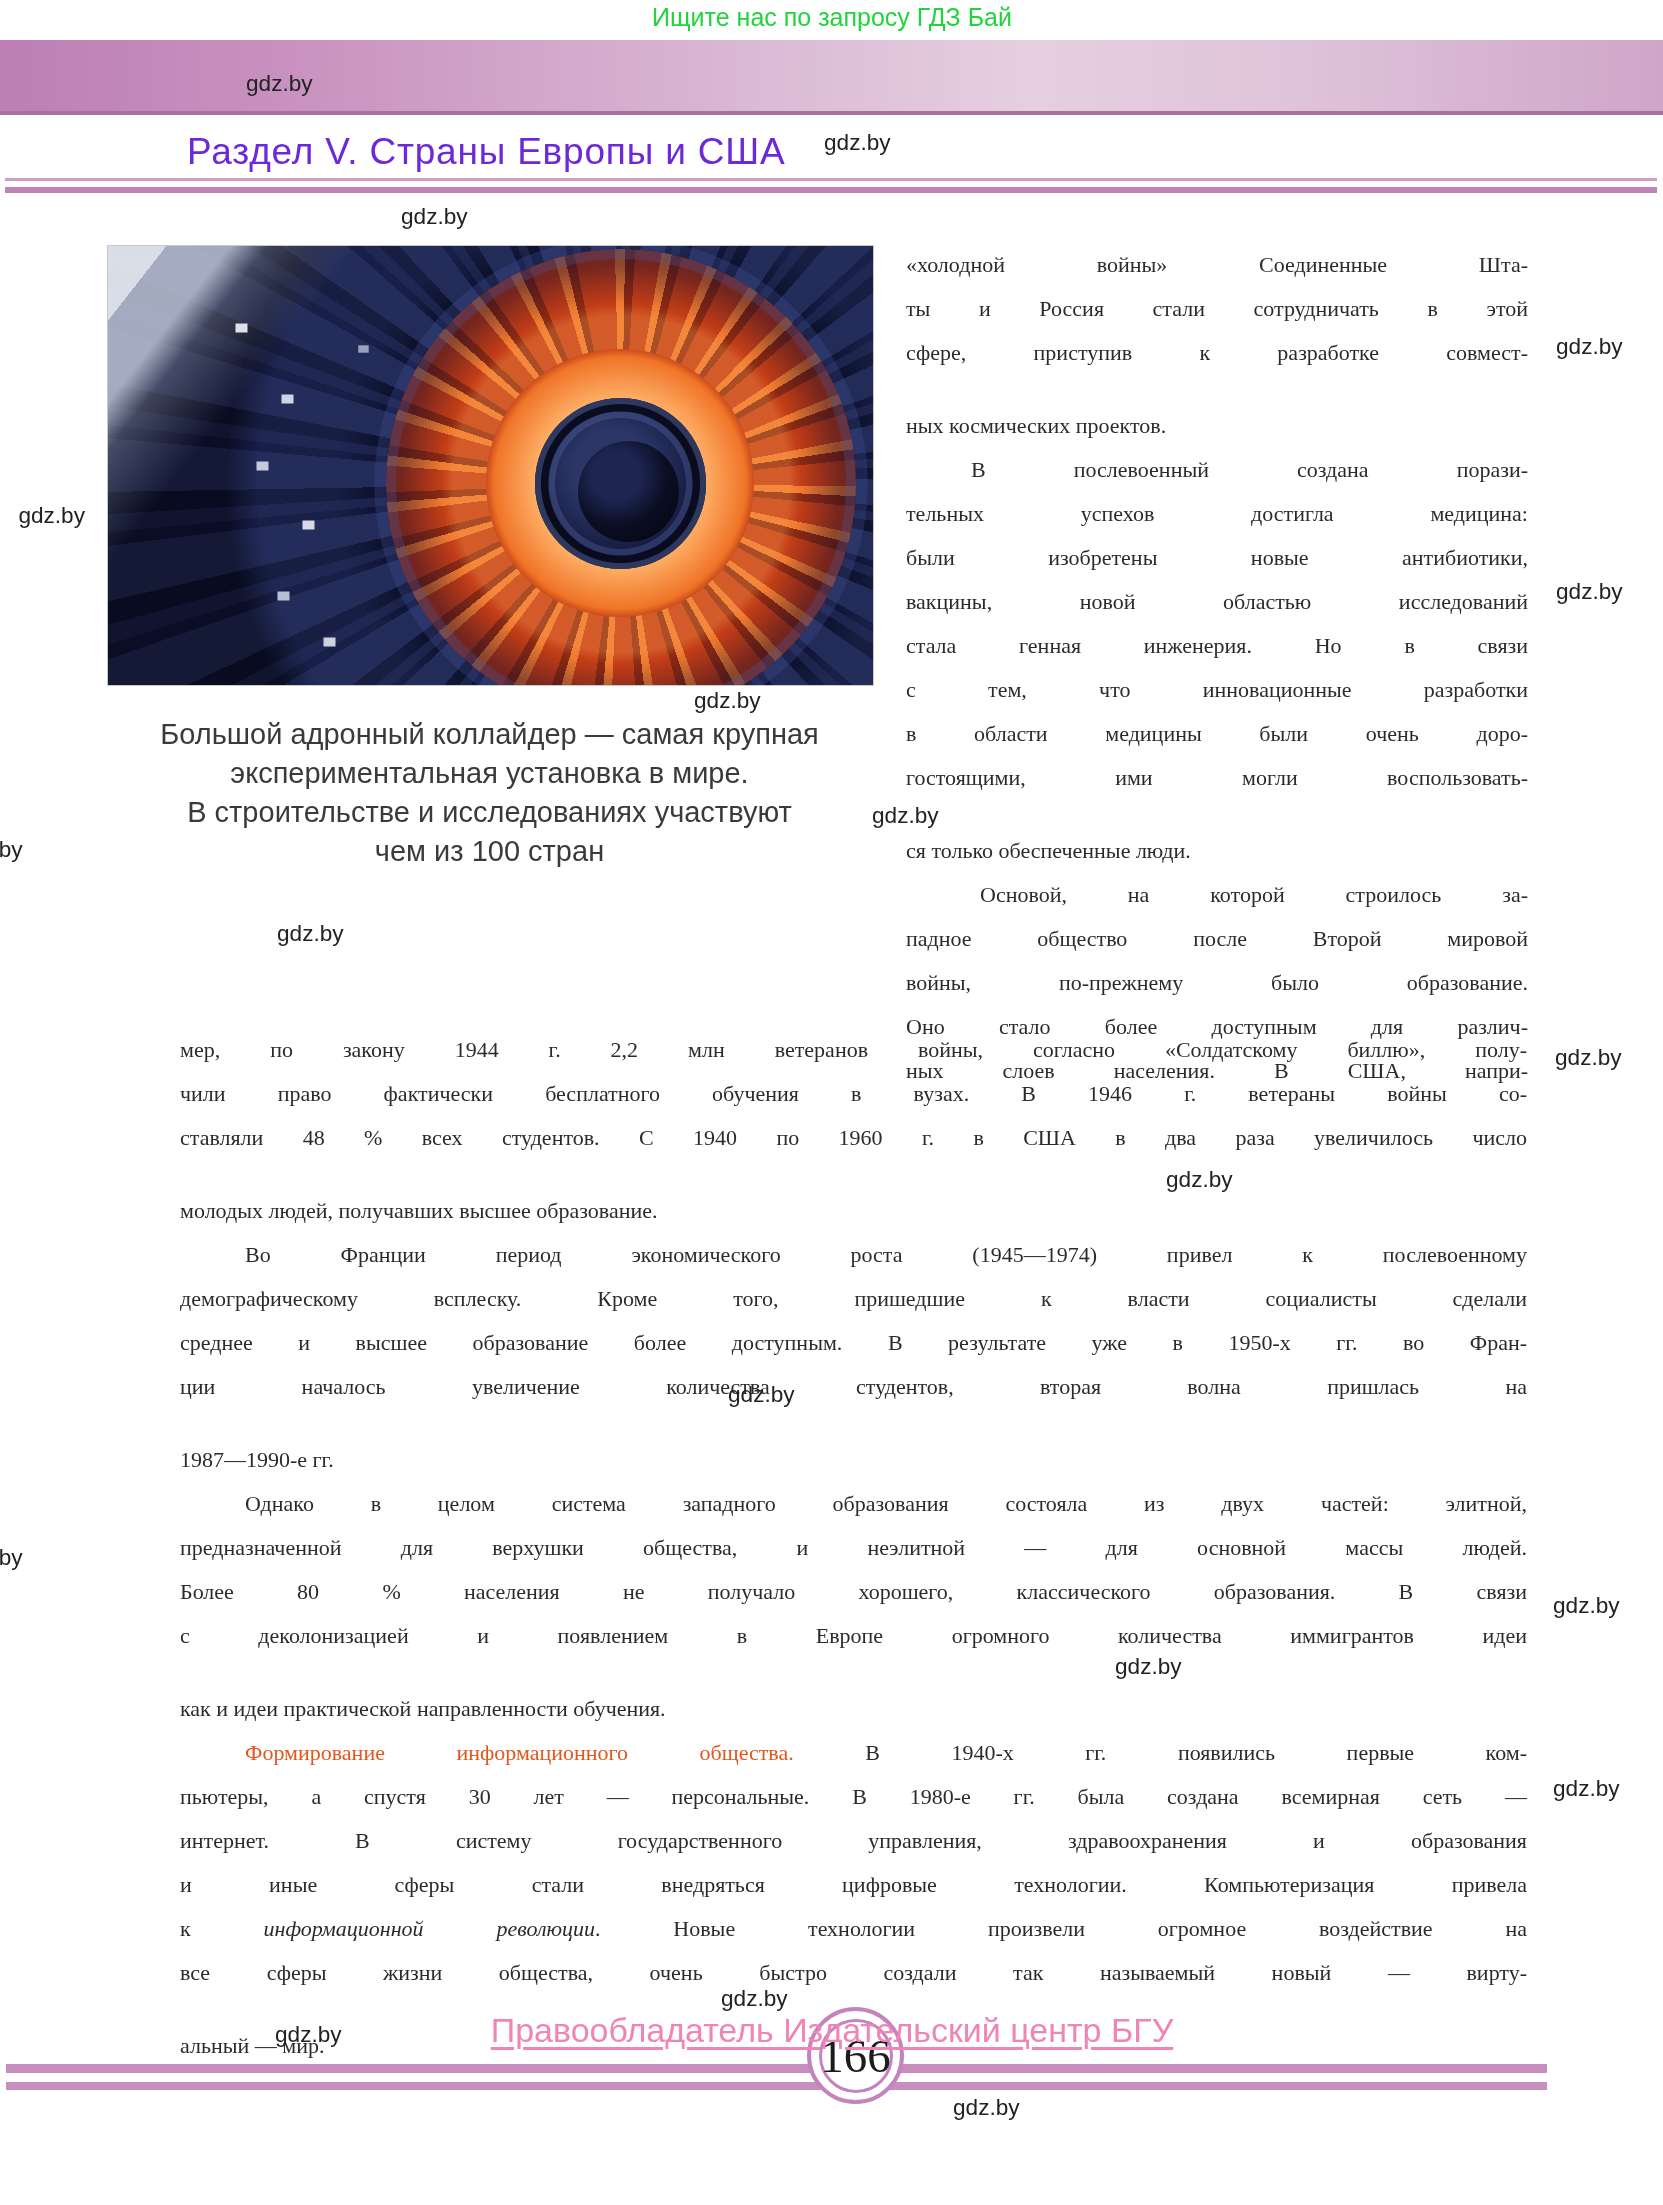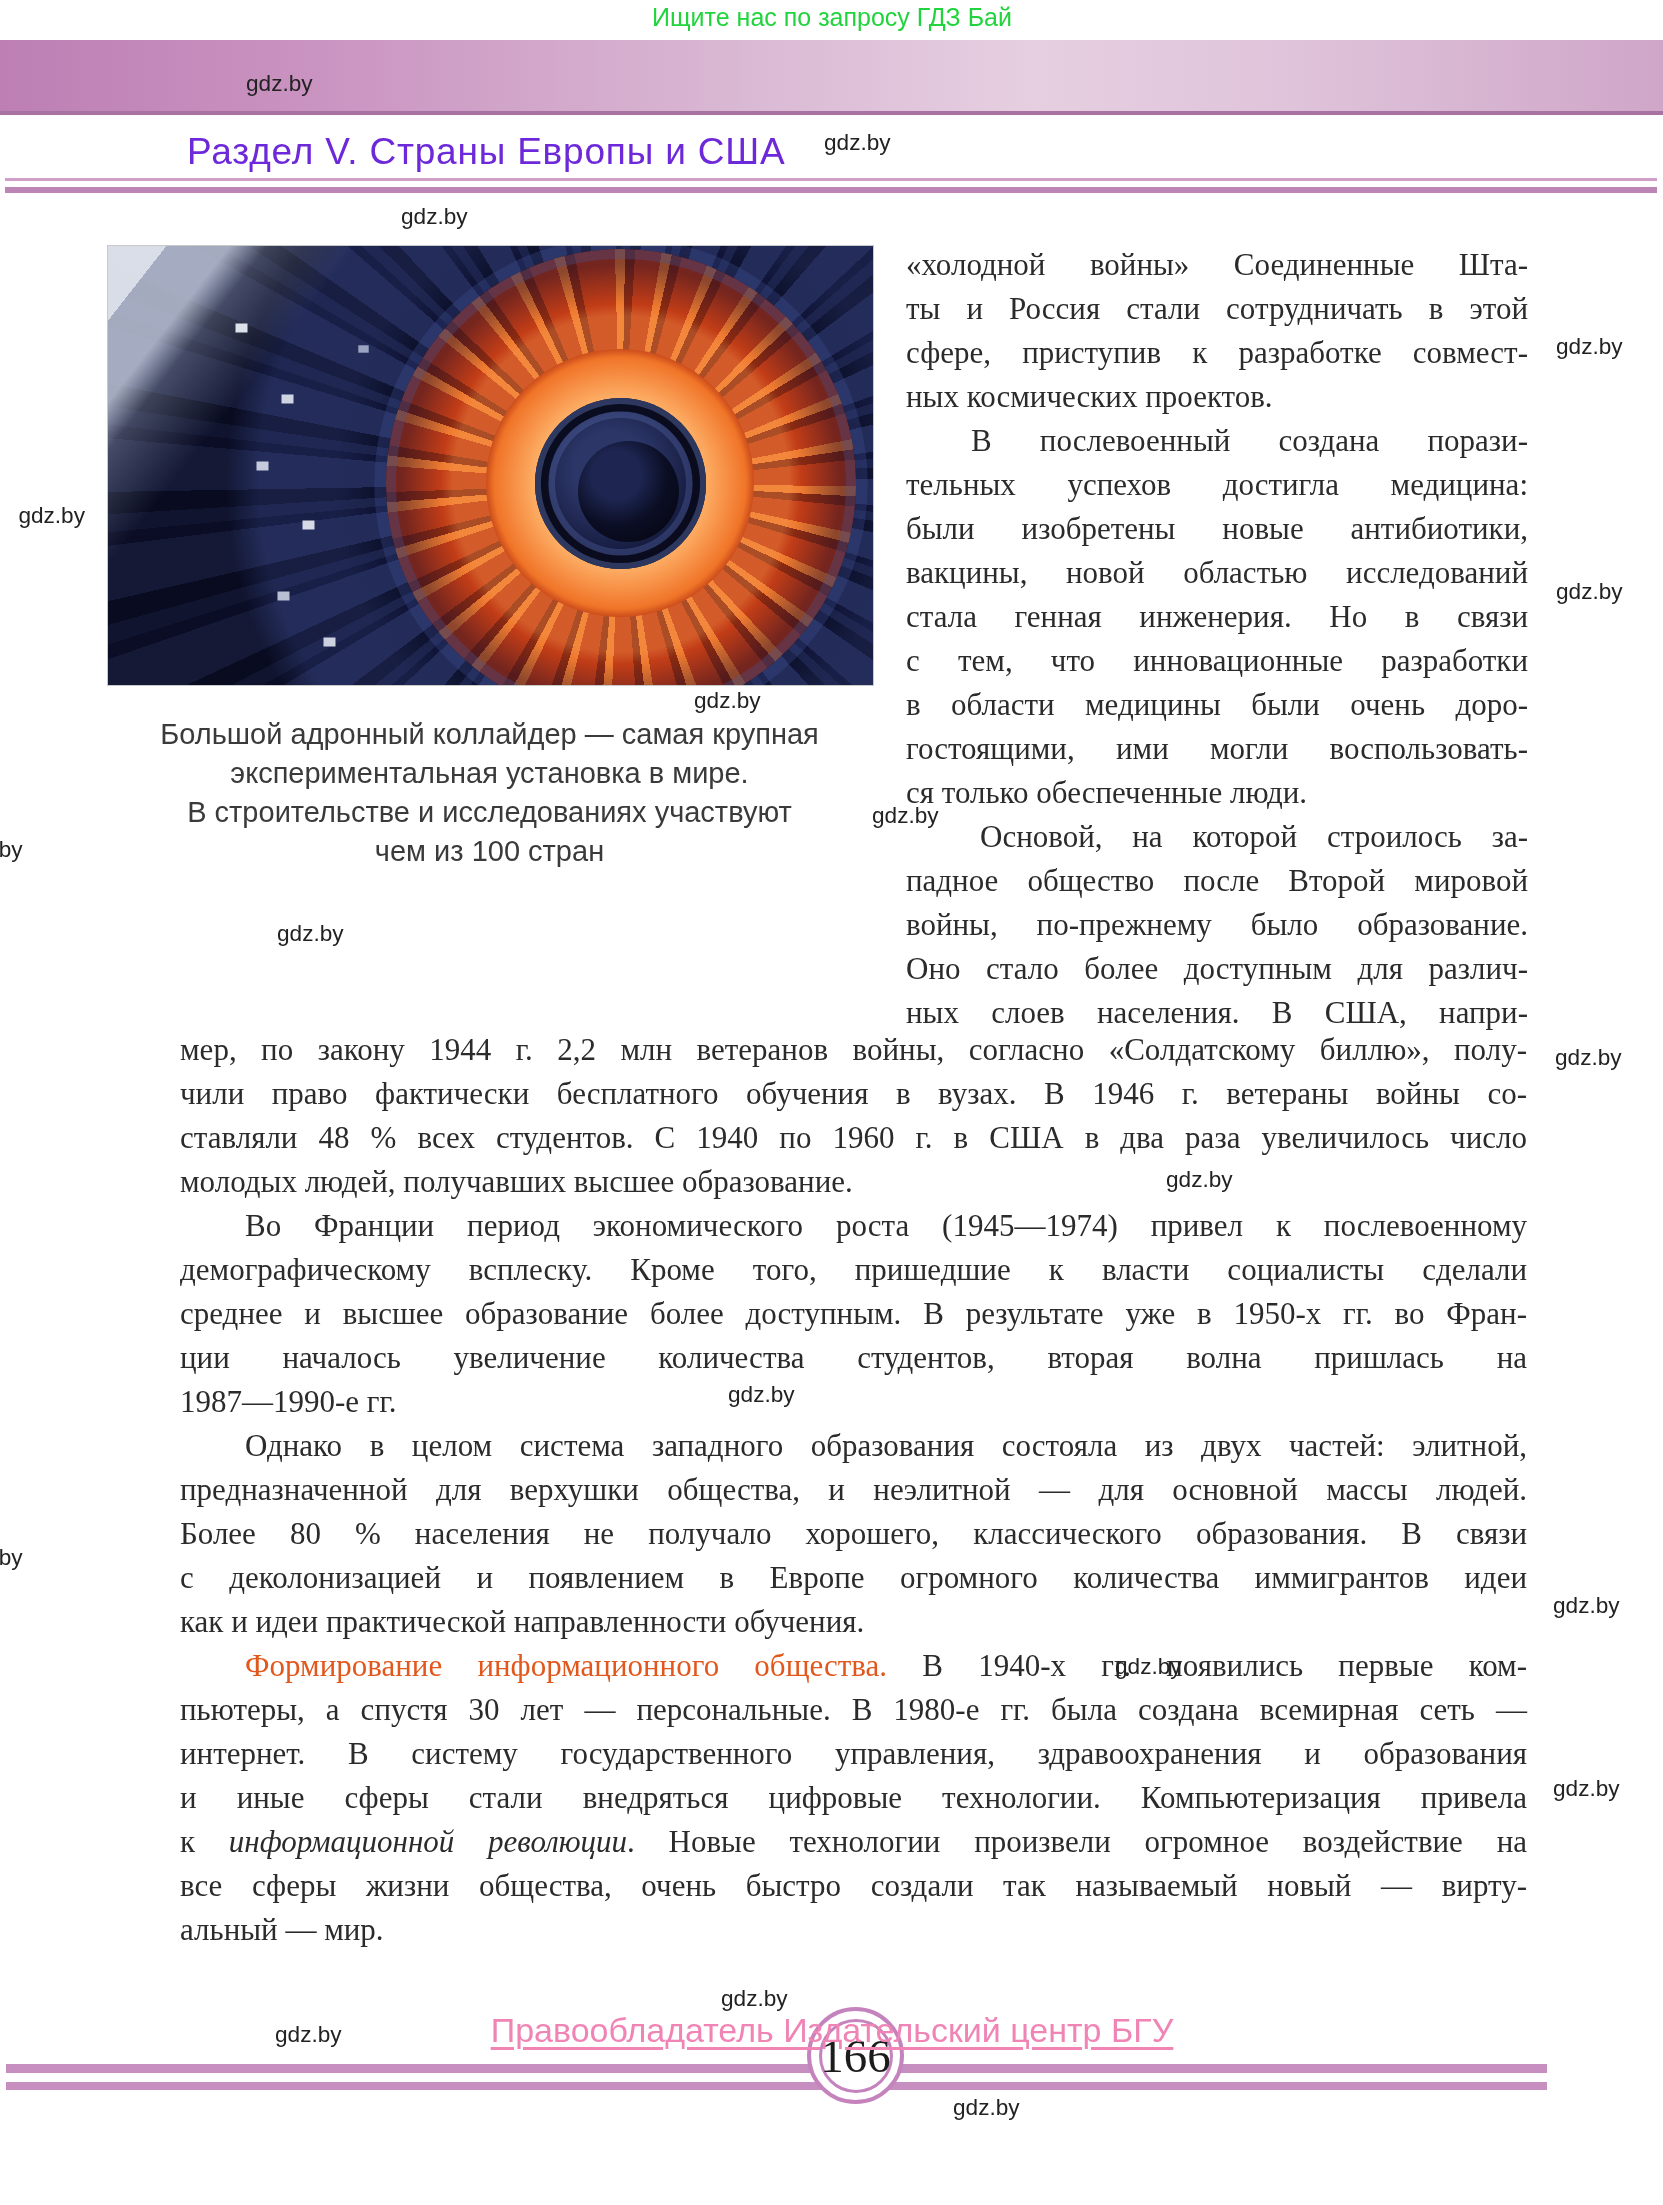--- a/index.html
+++ b/index.html
@@ -44,23 +44,23 @@
     box-shadow:176px 151px 0 2.5px #cfd4e2,151px 218px 0 2.5px #c5cbdc,197px 277px 0 2.5px #d6dae6,
                172px 348px 0 2.5px #b8c0d4,218px 394px 0 2.5px #cdd2e0,130px 80px 0 2.5px #dde1ec,
                252px 101px 0 1.7px #9aa4c0;}
 
   
   .caption{position:absolute;left:107px;top:718px;width:765px;}
   .caption .line{height:39px;line-height:39px;text-align:center;
     font:29px "Liberation Sans",sans-serif;color:#3a3a3a;}
 
   
-  .text{font-family:"Liberation Serif",serif;font-size:31px;color:#2b2b2b;}
+  .text{font-family:"Liberation Serif",serif;font-size:22px;color:#2b2b2b;}
   .text .line{height:44px;line-height:44px;text-align:justify;text-align-last:justify;white-space:nowrap;}
-  .text .line.end{text-align-last:left;}
+  .text .line.end{text-align-last:left;margin-top:29px;}
   .text .line.i1{text-indent:65px;}
   .text .line.i2{text-indent:74px;}
   .col-right{position:absolute;left:906px;top:243px;width:622px;}
   .col-full{position:absolute;left:180px;top:1028px;width:1347px;}
   .accent{color:#e2571c;font-weight:normal;}
   .it{font-style:italic;}
 
   
   .wm{position:absolute;font:22.6px "Liberation Sans",sans-serif;color:#222222;white-space:nowrap;z-index:5;}
 

